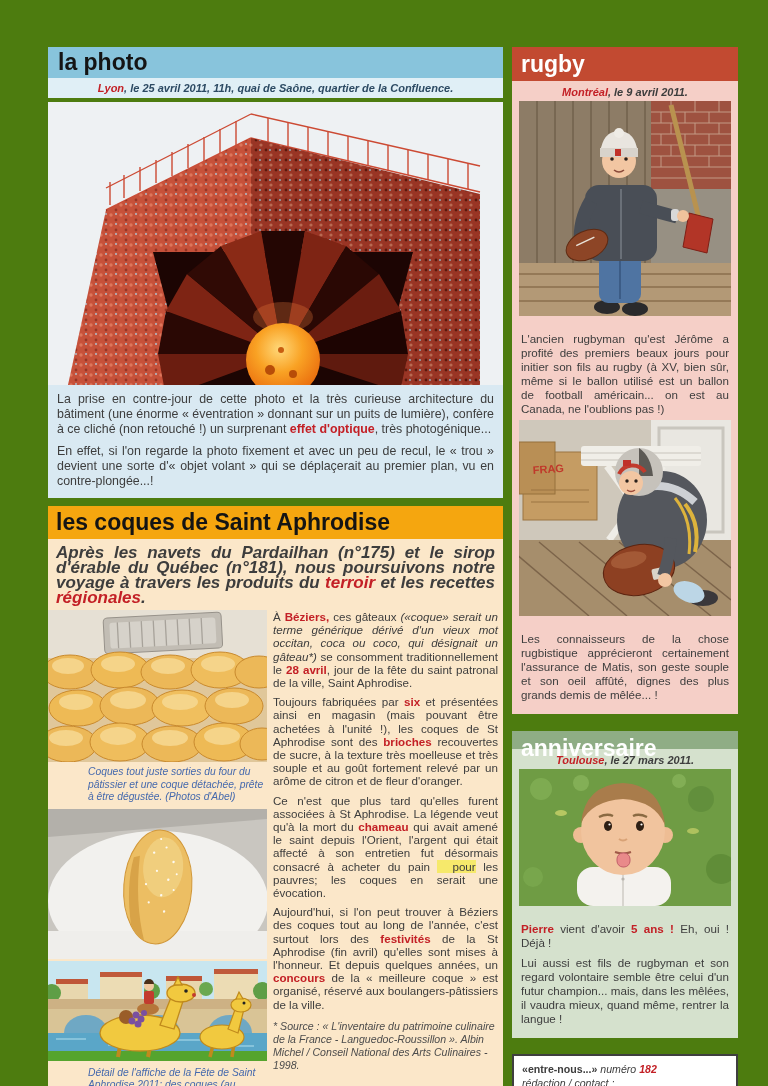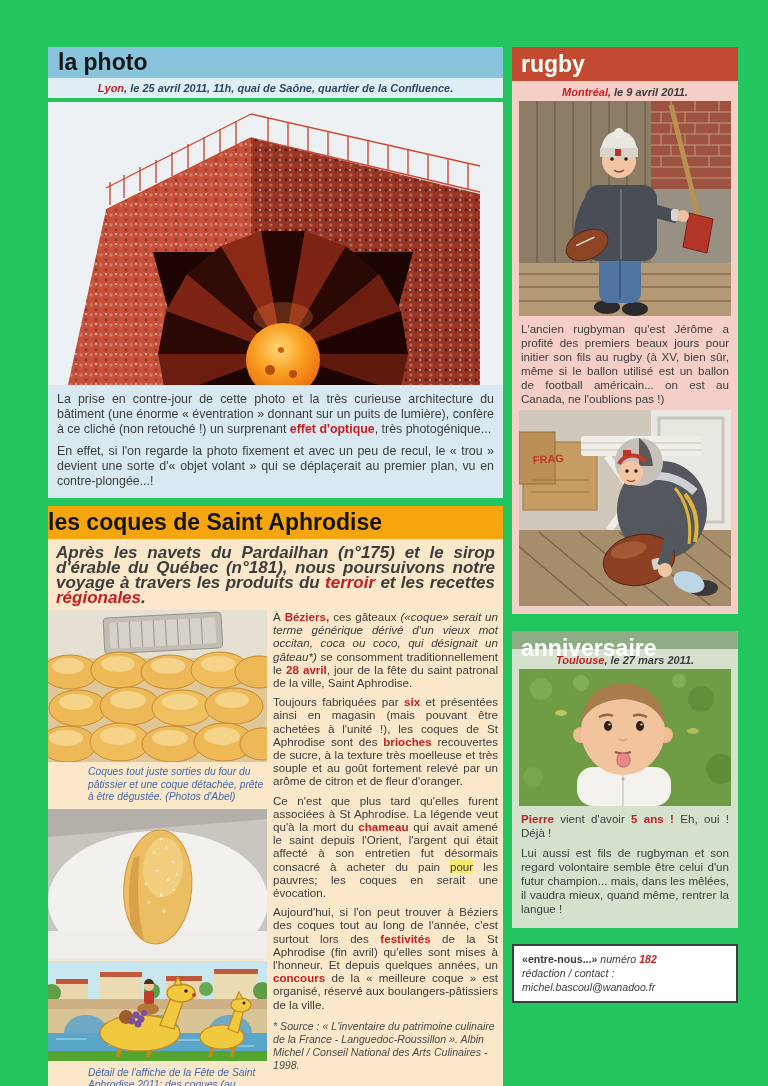--- a/index.html
+++ b/index.html
@@ -1,24 +1,24 @@
 <!DOCTYPE html>
 <html><head>
 <meta charset="utf-8">
 <style>
   html,body{margin:0;padding:0;background:#fff;}
-  .page{position:relative;width:768px;height:1086px;background:#22c55e;overflow:hidden;
+  .page{position:relative;width:768px;height:1086px;background:#4d7c0f;overflow:hidden;
         font-family:"Liberation Sans",sans-serif;color:#3d3d3d;}
   .col-left{position:absolute;left:48px;top:47px;width:455px;}
   .col-right{position:absolute;left:512px;top:47px;width:226px;}
 
   
   .hdr{font-weight:bold;font-size:23px;letter-spacing:0;}
   .hdr-blue{background:#88c4dc;color:#141414;height:31px;line-height:31px;padding-left:10px;}
-  .hdr-orange{background:#f5a60f;color:#141414;height:33px;line-height:33px;margin-top:8px;}
+  .hdr-orange{background:#f5a60f;color:#141414;height:33px;line-height:33px;padding-left:8px;margin-top:8px;}
   .hdr-red{background:#c24a31;color:#ffffff;height:34px;line-height:34px;padding-left:9px;}
   .hdr-green{background:#8fad85;color:#ffffff;height:18px;line-height:34px;padding-left:9px;}
 
   .dateline{font-size:11px;font-weight:bold;font-style:italic;color:#2c4a63;text-align:center;}
   .dl-blue{background:#e0eff6;padding:4px 10px 4px;}
   .dl-pink{padding:5px 9px 3px;color:#3d3d3d;}
   .dl-green{padding:5px 9px 3px;color:#3d3d3d;}
 
   .photo{font-size:0;line-height:0;}
   .photo svg{display:block;}
@@ -35,34 +35,34 @@
   .coques-left{width:219px;flex:none;}
   .coques-right{width:225px;flex:none;margin-left:6px;padding-right:5px;}
   .coques-right p{margin:0 0 6px 0;font-size:11.6px;line-height:13.2px;text-align:justify;}
   .caption{font-size:10.3px;line-height:12.6px;font-style:italic;color:#4569ad;
            padding:4px 2px 5px;margin-left:38px;}
   .src{font-size:10.6px;line-height:13px;font-style:italic;color:#4c4c4c;margin-top:9px;}
 
   .sec-pink{background:#f5cfc7;padding-bottom:8px;}
   .sec-green{background:#d5e1cd;padding-bottom:8px;margin-top:17px;}
   .sec-pink .photo,.sec-green .photo{margin:0 7px;}
-  .body-txt{padding:6px 9px 4px;font-size:11.6px;line-height:14px;text-align:justify;}
+  .body-txt{padding:16px 9px 4px;font-size:11.6px;line-height:14px;text-align:justify;}
   .body-txt p{margin:0 0 6px 0;}
   .body-txt p:last-child{margin:0;}
 
   .footer-box{margin-top:16px;border:2px solid #3f3f3f;background:#fff;
               padding:6px 8px 7px;font-size:10.6px;line-height:14px;color:#3d3d3d;}
 
   
   .red{color:#c32026;font-weight:bold;}
   .redit{color:#c32026;font-weight:bold;font-style:italic;}
   .it{font-style:italic;}
   .b{font-weight:bold;}
   .sup{vertical-align:super;font-size:65%;}
-  .hl{background:#f6e96b;}
+  .hl{background:#f6e96b;padding-left:15px;}
 </style>
 </head>
 <body>
 
 <div class="page">
 
   <div class="col-left">
 
     <section>
       <div class="hdr hdr-blue">
@@ -385,20 +385,23 @@
             <ellipse cx="120" cy="150" rx="36" ry="25" fill="#8d4022" stroke="#5c2410"></ellipse>
             <ellipse cx="112" cy="138" rx="18" ry="8" fill="#b36a44" opacity="0.6"></ellipse>
             <rect x="132" y="152" width="15" height="11" rx="2" fill="#d9d3c8"></rect>
           </g>
           <path d="M152,118 Q150,140 144,156" stroke="#54575d" stroke-width="12" fill="none"></path>
           <circle cx="146" cy="160" r="7" fill="#f2c6a2"></circle>
           <ellipse cx="170" cy="172" rx="16" ry="10" fill="#bcd6e6" transform="rotate(20 170 172)"></ellipse>
         </svg>
       </div>
 
+      <div class="body-txt">
+        <p>Les connaisseurs de la chose rugbistique apprécieront certainement l'assurance de Matis, son geste souple et son oeil affûté, dignes des plus grands demis de mêlée... !</p>
+      </div>
     </section>
 
     <section class="sec-green">
       <div class="hdr hdr-green">
         <span>anniversaire</span>
       </div>
       <div class="dateline dl-green"><span class="red">Toulouse</span><span>, le 27 mars 2011.</span></div>
 
       <div class="photo">
         <svg width="212" height="137" viewBox="0 0 212 137">

